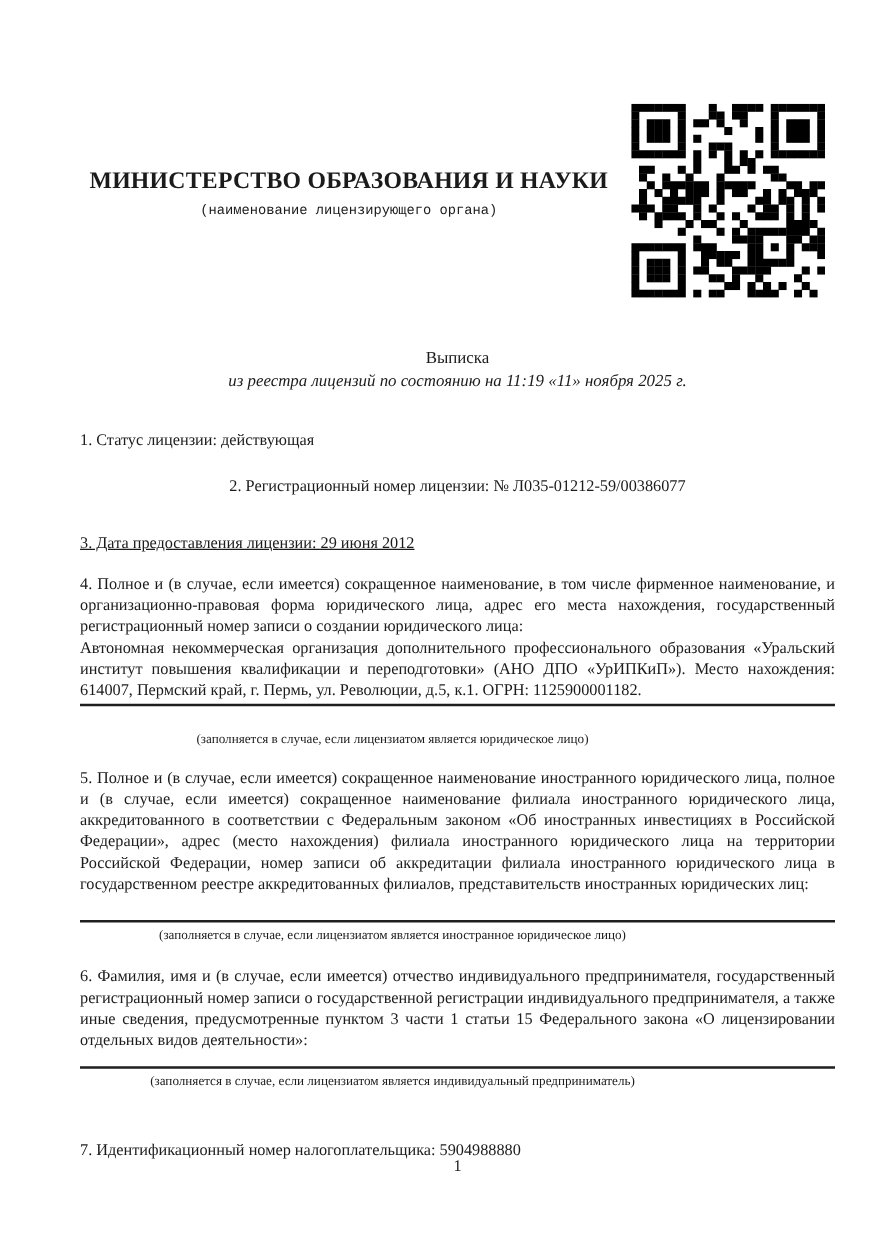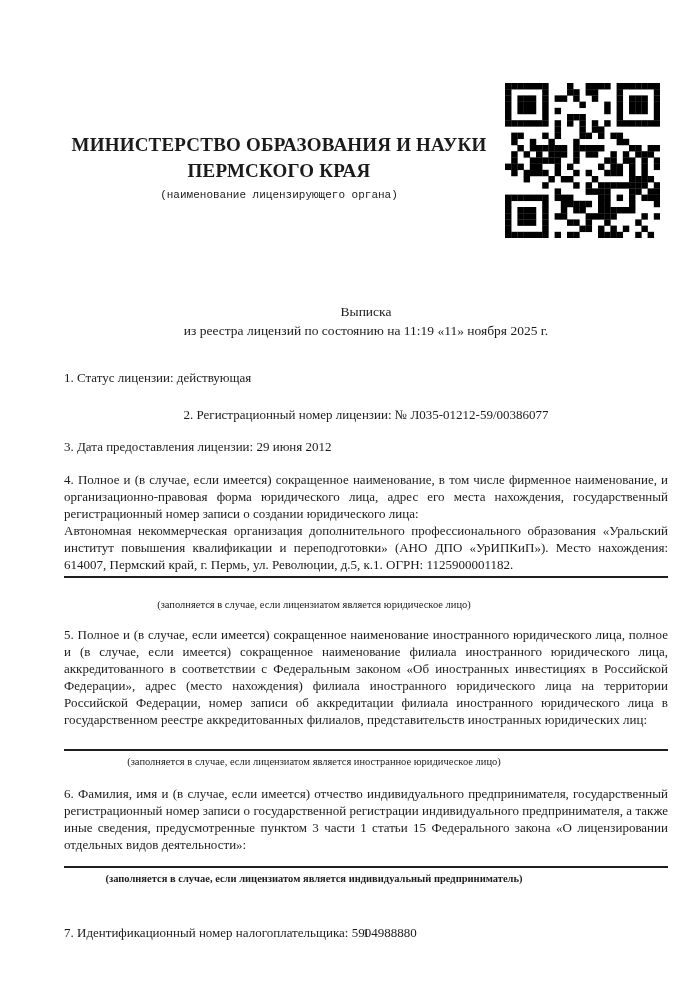--- a/index.html
+++ b/index.html
@@ -41,49 +41,50 @@
     margin-top: 100px;
     text-align: center;
   }
   .doc-title {
     font-size: 13.5px;
     line-height: 19px;
   }
   .doc-subtitle {
     font-size: 13.5px;
     line-height: 19px;
+    font-style: italic;
   }
   .item {
     font-size: 13px;
     line-height: 17px;
   }
   .para { text-align: justify; }
   .hint {
     font-size: 10.5px;
     line-height: 13px;
     text-align: center;
     padding-right: 104px;
   }
   .rule {
     height: 2px;
     background: #1f1f1f;
   }
   .mt-item1 { margin-top: 29px; }
   .mt-hint1 { margin-top: 2px; }
   .mt-item2 { margin-top: 20px; text-align: center; }
-  .mt-item3 { margin-top: 15px; }
+  .mt-item3 { margin-top: 28px; text-decoration: underline; }
   .mt-item4 { margin-top: 16px; }
   .mt-rule4 { margin-top: 3px; }
   .mt-hint4 { margin-top: 20px; }
   .mt-item5 { margin-top: 15px; }
   .mt-rule5 { margin-top: 21px; }
   .mt-hint5 { margin-top: 4px; }
   .mt-item6 { margin-top: 17px; }
   .mt-rule6 { margin-top: 13px; }
-  .mt-hint6 { margin-top: 4px; font-weight: bold; }
+  .mt-hint6 { margin-top: 4px; }
   .mt-item7 { margin-top: 39px; }
   .page-number {
     position: absolute;
     left: 64px;
     top: 924px;
     width: 604px;
     text-align: center;
     font-size: 13px;
     line-height: 17px;
   }
@@ -392,21 +393,20 @@
         <rect x="99.20" y="148.80" width="6.45" height="6.45"></rect>
         <rect x="105.40" y="148.80" width="6.45" height="6.45"></rect>
         <rect x="111.60" y="148.80" width="6.45" height="6.45"></rect>
         <rect x="130.20" y="148.80" width="6.45" height="6.45"></rect>
         <rect x="142.60" y="148.80" width="6.45" height="6.45"></rect>
       </svg>
   </div>
 
   <div class="ministry">
     <div class="ministry-name">МИНИСТЕРСТВО ОБРАЗОВАНИЯ И НАУКИ</div>
-    <div class="ministry-name">ПЕРМСКОГО КРАЯ</div>
     <div class="ministry-caption">(наименование лицензирующего органа)</div>
   </div>
 
   <div class="title-block">
     <div class="doc-title">Выписка</div>
     <div class="doc-subtitle">из реестра лицензий по состоянию на 11:19 «11» ноября 2025 г.</div>
   </div>
 
   <div class="item mt-item1">1. Статус лицензии: действующая</div>
 

